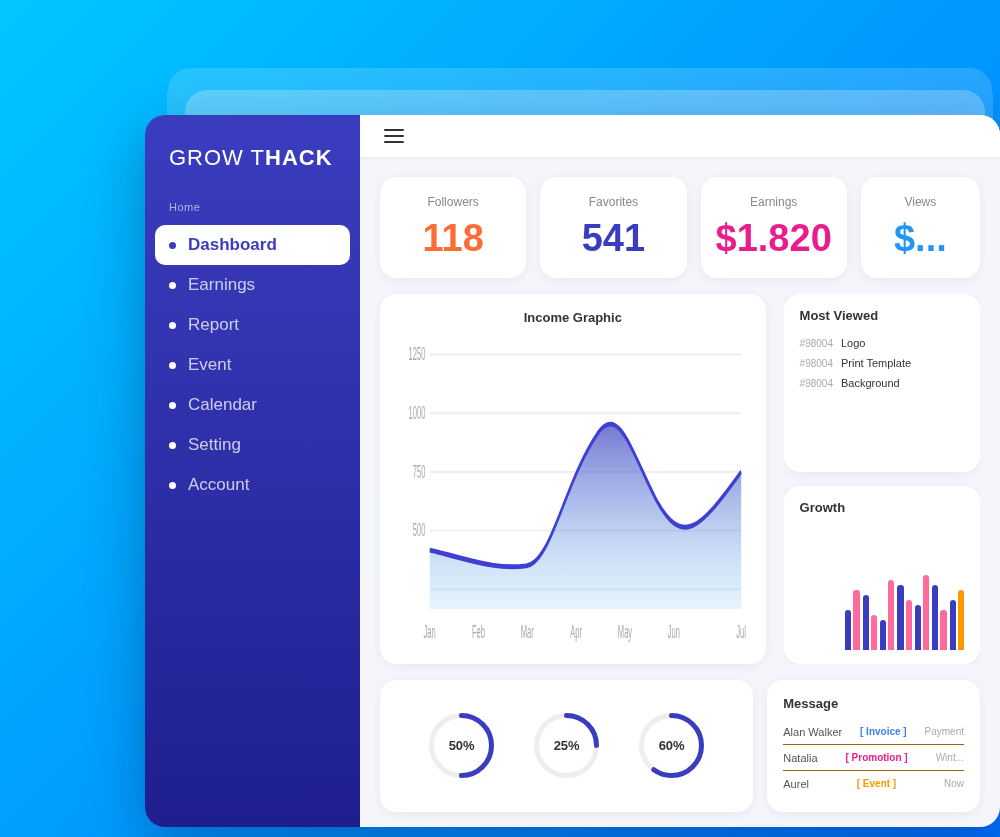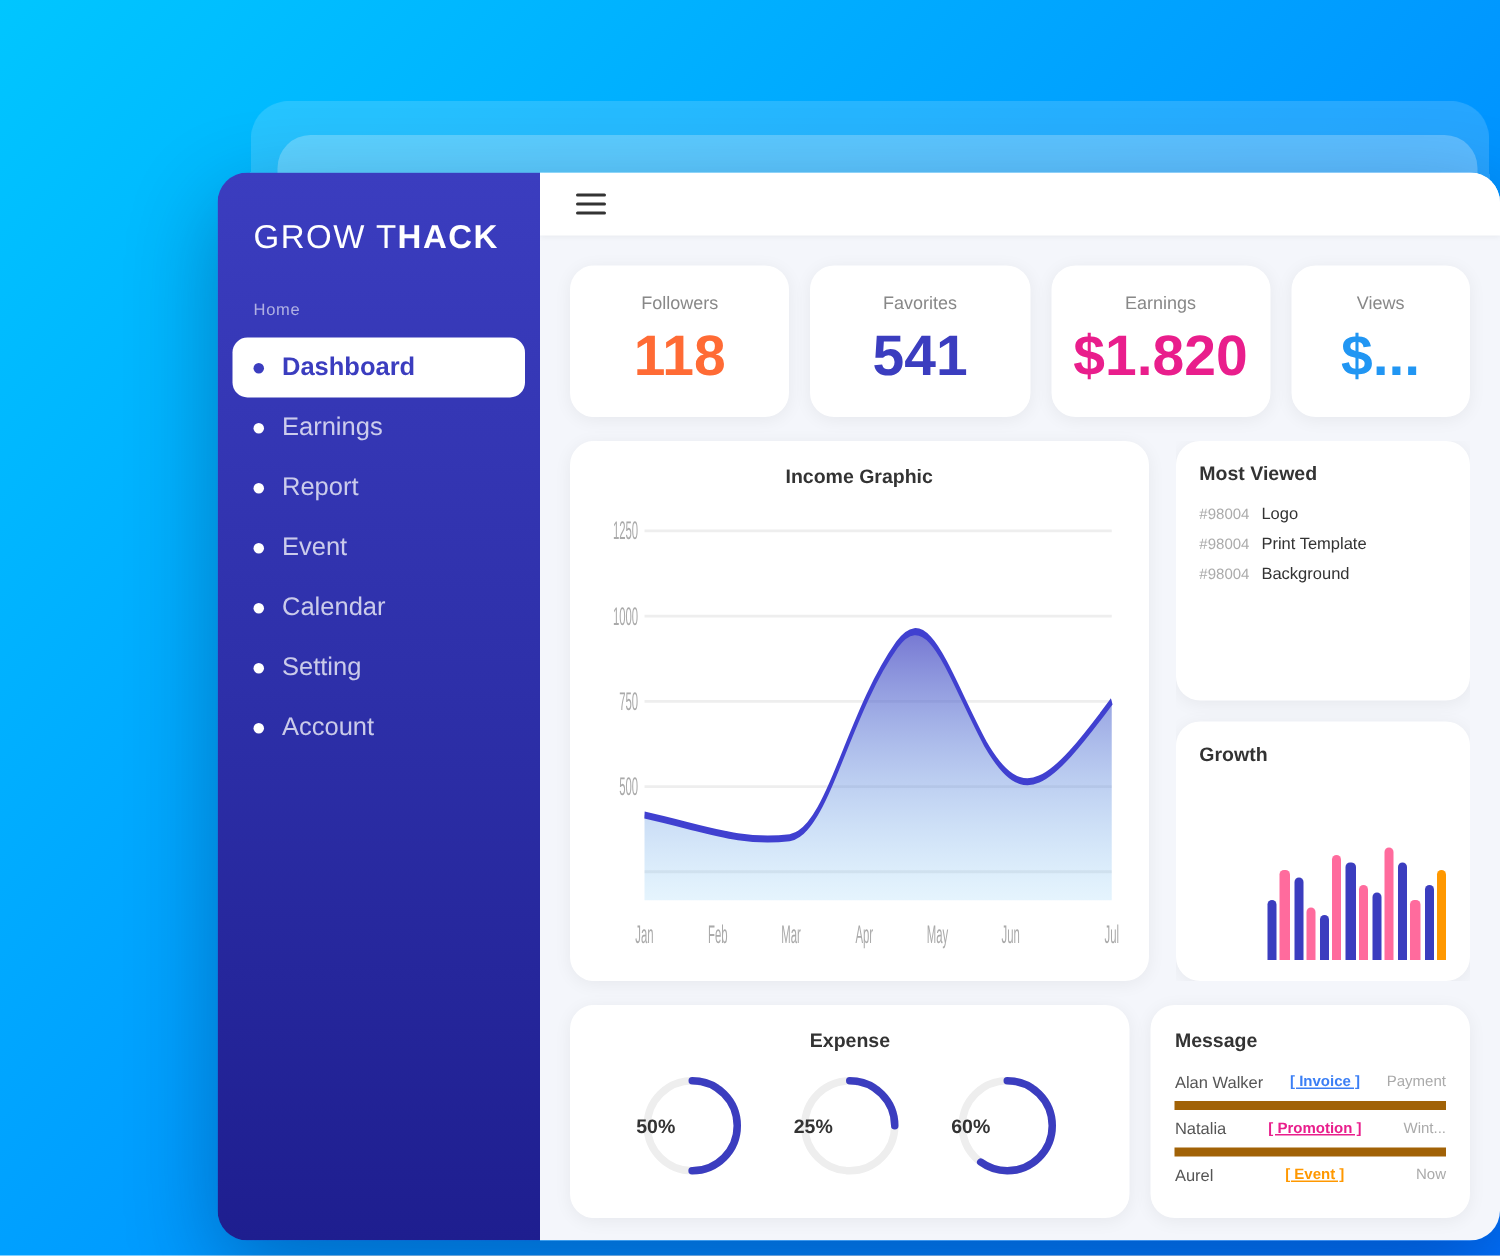--- a/index.html
+++ b/index.html
@@ -276,21 +276,21 @@
     .expense-circles {
       display: flex;
       gap: 30px;
       align-items: center;
       justify-content: center;
       margin-top: 12px;
     }
     .circle-container {
       display: flex;
       align-items: center;
-      justify-content: flex-start;
+      justify-content: center;
       position: relative;
     }
     .circle-label {
       position: absolute;
       font-size: 13px;
       font-weight: 700;
       color: #333;
     }
 
     .message-card {
@@ -300,25 +300,25 @@
       flex: 1;
       box-shadow: 0 2px 12px rgba(0,0,0,0.06);
       overflow: hidden;
     }
     .message-row {
       display: flex;
       align-items: center;
       justify-content: space-between;
       padding: 5px 0;
       font-size: 11px;
-      border-bottom: 6px solid #a16207;
+      border-bottom: 1px solid #a16207;
     }
     .message-row:last-child { border-bottom: none; }
     .msg-name { color: #555; font-weight: 500; }
-    .msg-tag { padding: 2px 7px; border-radius: 4px; font-size: 10px; font-weight: 600; text-decoration: underline; }
+    .msg-tag { padding: 2px 7px; border-radius: 4px; font-size: 10px; font-weight: 600; }
     .msg-tag.invoice { color: #3b7ff5; }
     .msg-tag.promotion { color: #e91e8c; }
     .msg-tag.event { color: #ff9800; }
     .msg-info { color: #aaa; font-size: 10px; }
   </style>
 </head>
 <body>
 
 <div class="bg-card-1"></div>
 <div class="bg-card-2"></div>
@@ -481,21 +481,20 @@
               </div>
             </div>
           </div>
 
         </div>
       </div>
 
       <div class="bottom-row">
 
         <div class="expense-card">
-          <div class="card-title">Expense</div>
           <div class="expense-circles">
 
             <div class="circle-container">
               <svg width="75" height="75" viewBox="0 0 75 75">
                 <circle cx="37.5" cy="37.5" r="30" fill="none" stroke="#eee" stroke-width="5"></circle>
                 <circle cx="37.5" cy="37.5" r="30" fill="none" stroke="#3b3dbf" stroke-width="5" stroke-dasharray="94.2 188.4" stroke-dashoffset="0" stroke-linecap="round" transform="rotate(-90 37.5 37.5)"></circle>
               </svg>
               <span class="circle-label">50%</span>
             </div>
 

